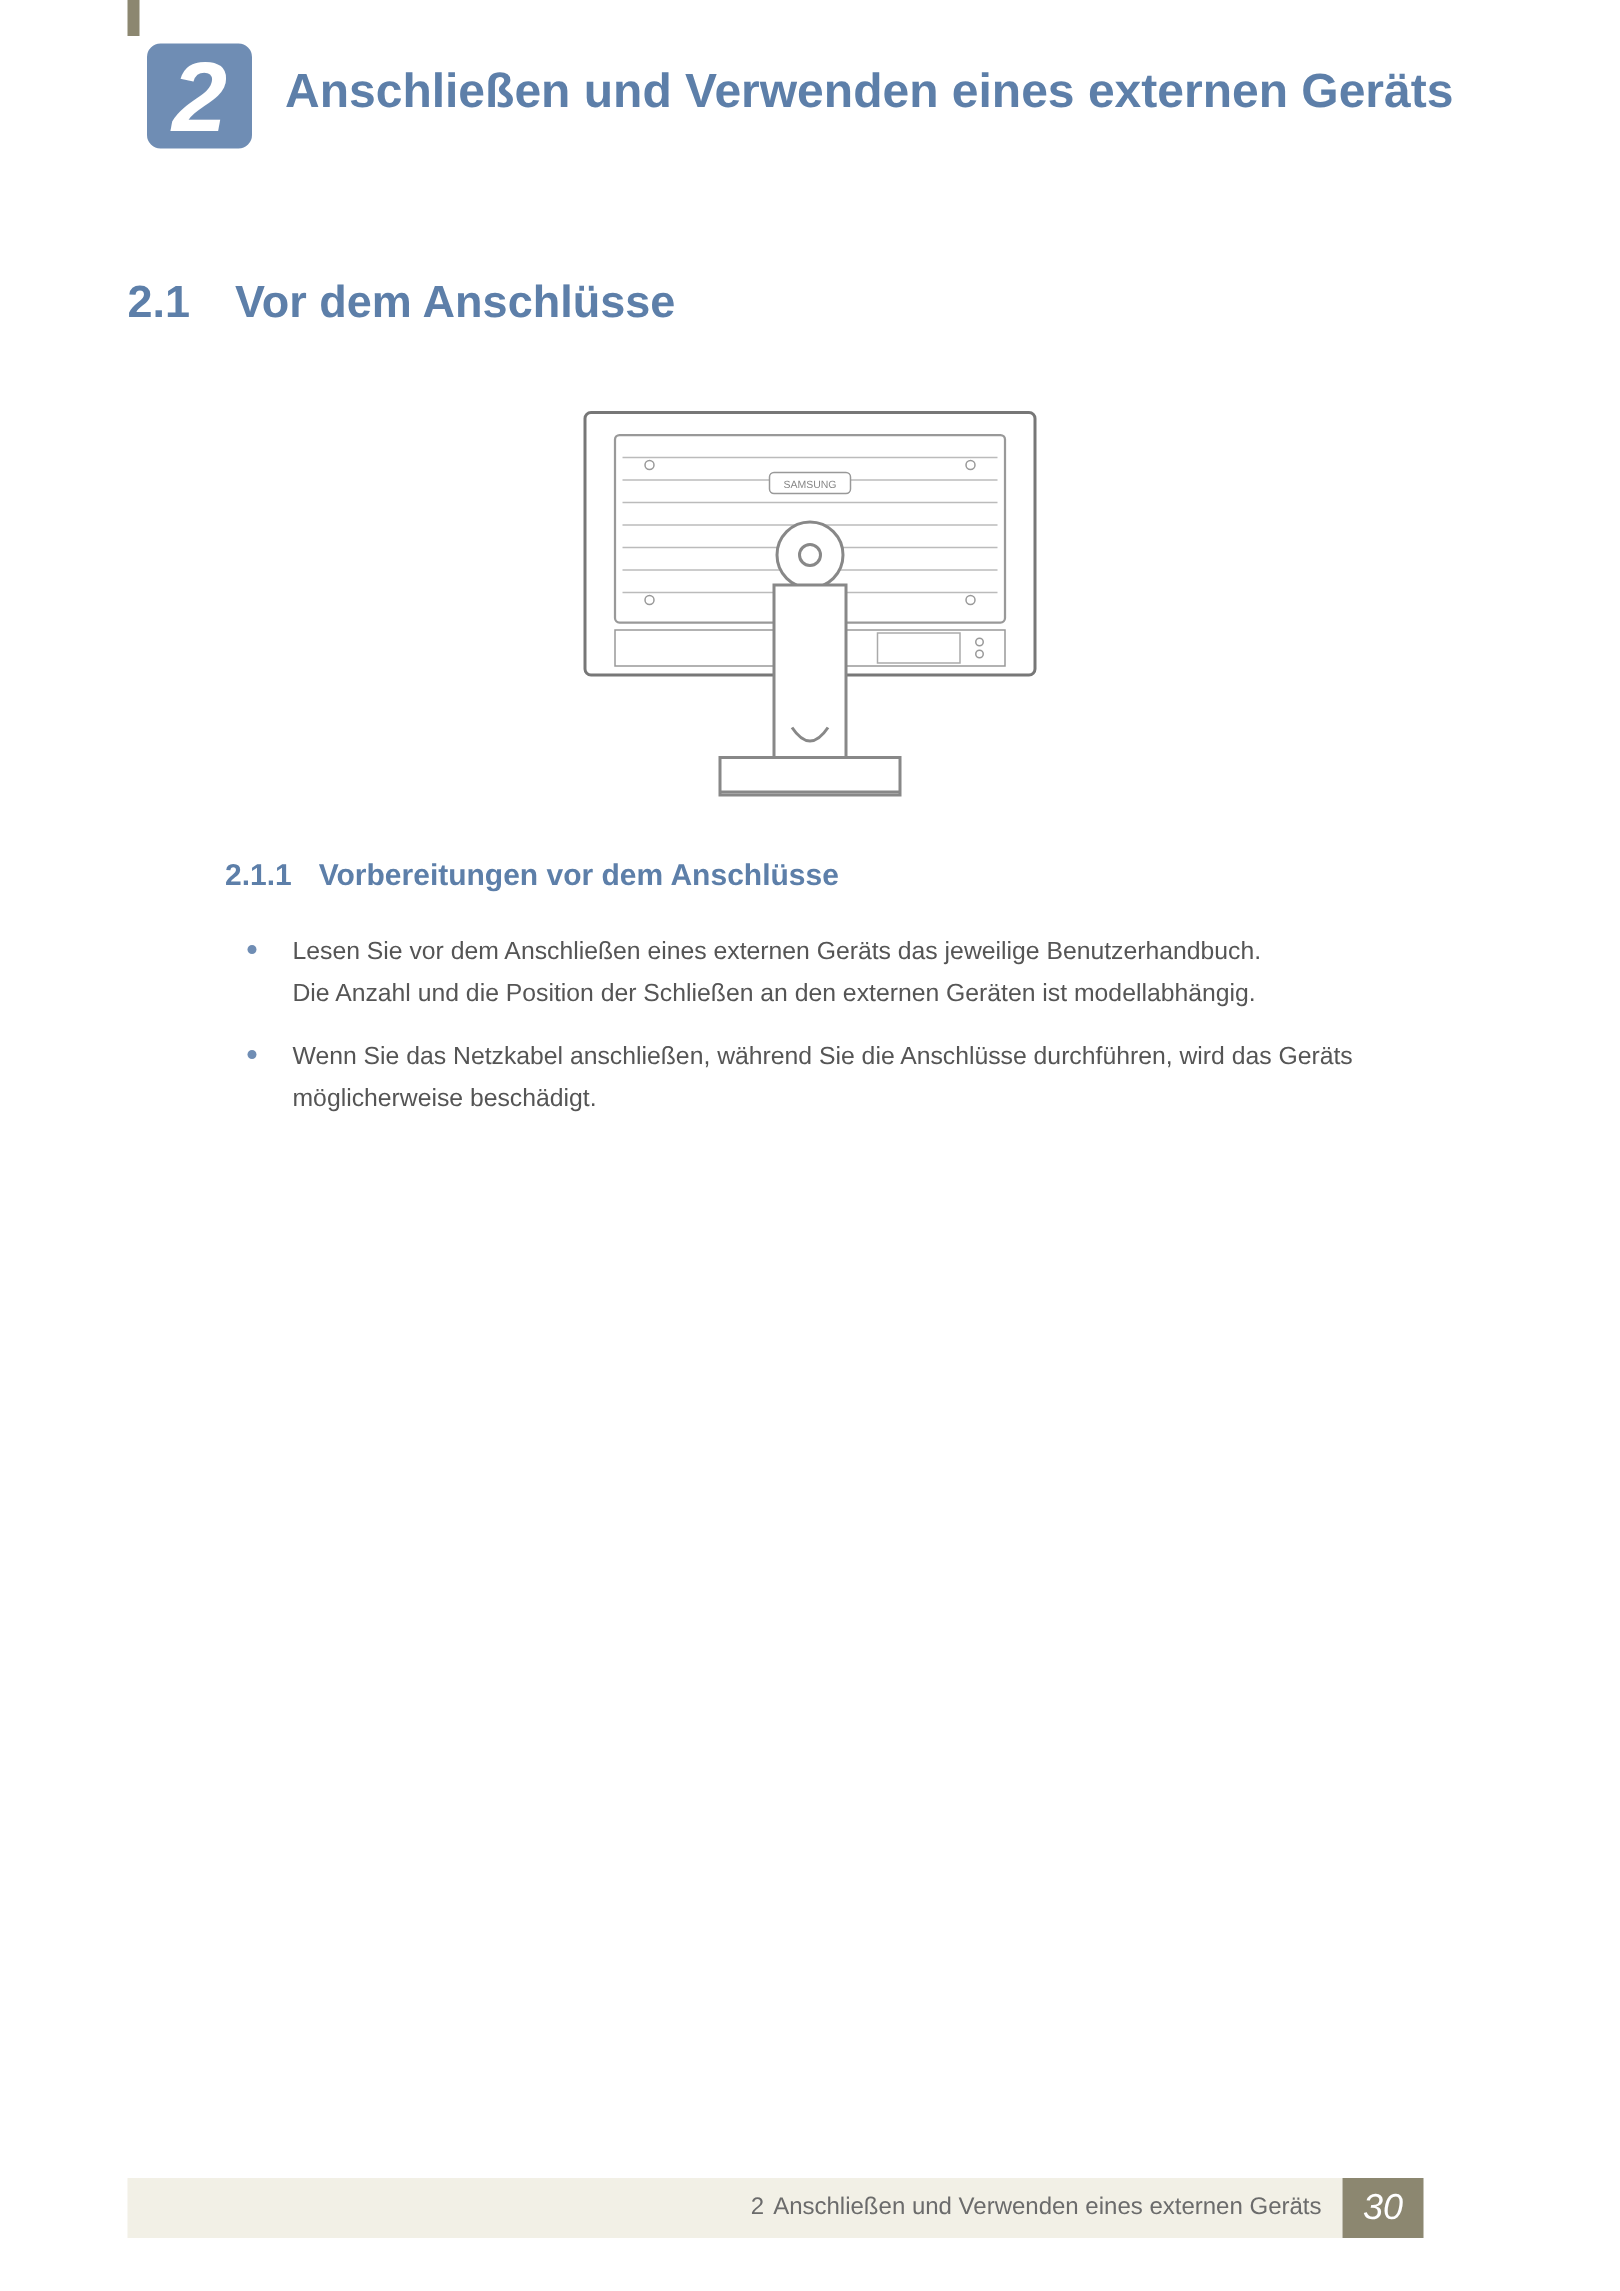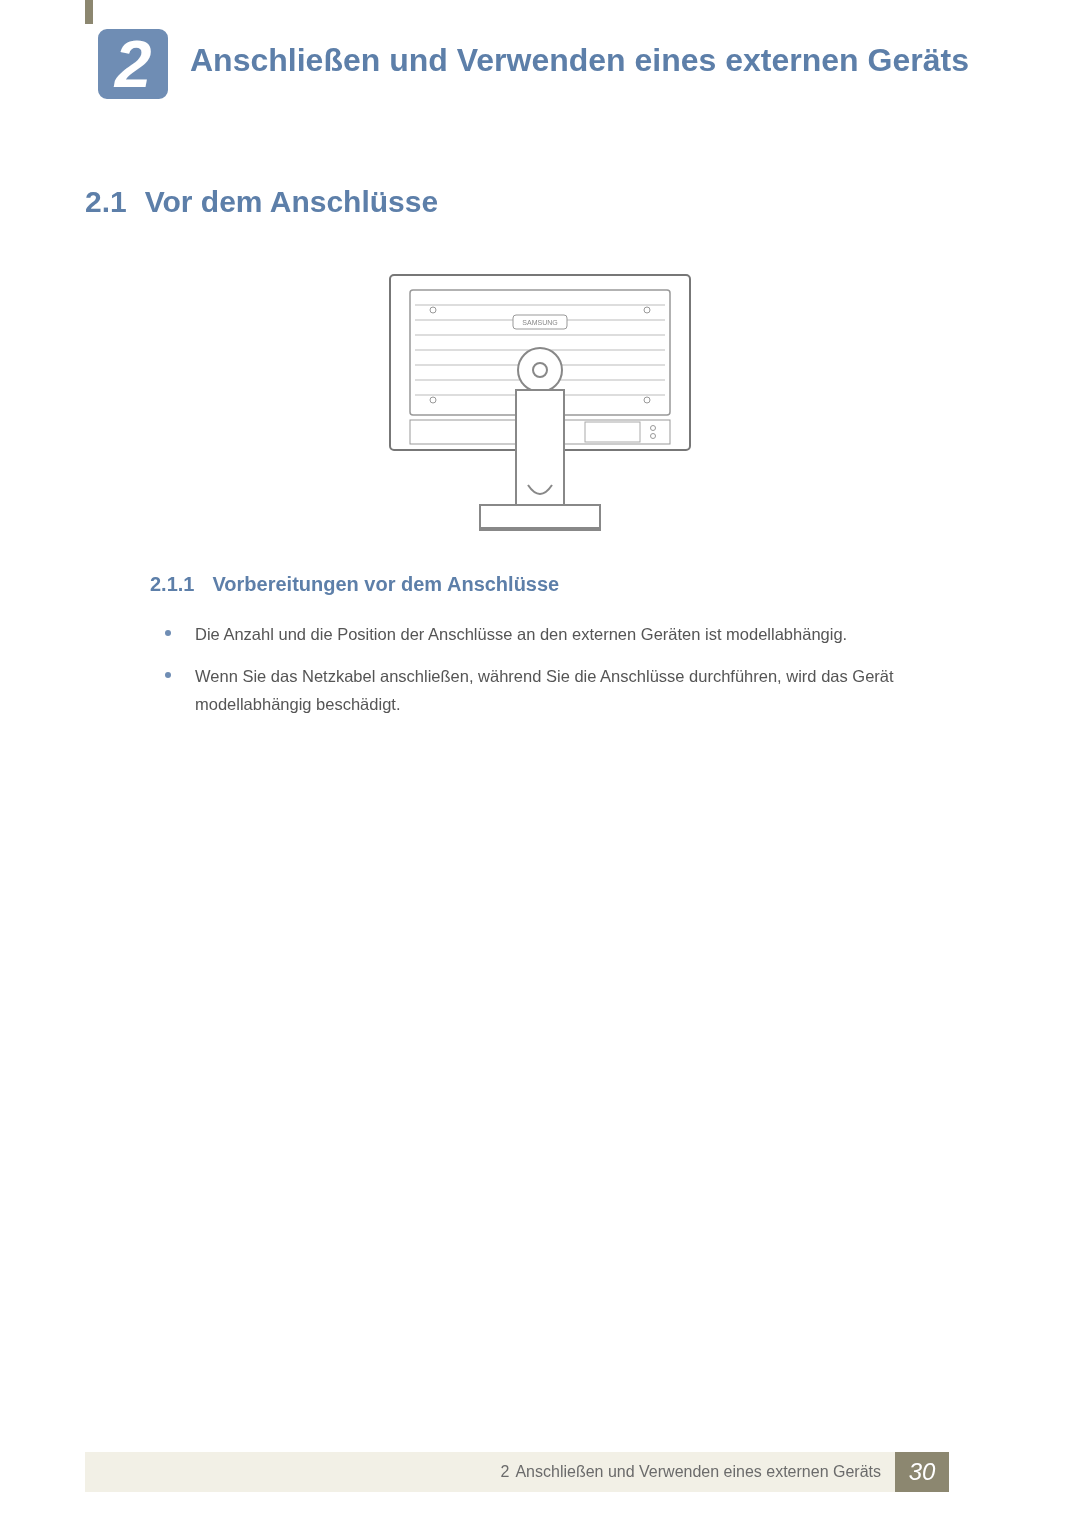--- a/index.html
+++ b/index.html
@@ -13,21 +13,21 @@
   }
   .chapter-num { color: #fff; font-size: 66px; font-weight: 700; font-style: italic; line-height: 1; }
   .chapter-title {
     position: absolute; left: 190px; top: 40px; right: 80px;
     color: #5d7fa9; font-size: 32px; font-weight: 700; line-height: 1.25;
   }
   .section {
     position: absolute; left: 85px; top: 185px; right: 90px;
     color: #5d7fa9; font-size: 30px; font-weight: 700;
   }
-  .section-num { margin-right: 18px; }
+  .section-num { margin-right: 30px; }
   .figure-wrap {
     position: absolute; left: 0; right: 0; top: 270px; text-align: center;
   }
   .monitor-svg { width: 310px; height: 270px; }
   .subsection {
     position: absolute; left: 150px; top: 573px; right: 90px;
     color: #5d7fa9; font-size: 20px; font-weight: 700;
   }
   .subsection-num { margin-right: 18px; text-align: center; }
   .bullets {
@@ -103,24 +103,25 @@
     </svg>
   </div>
 
   <div class="subsection">
     <span class="subsection-num">2.1.1</span><span>Vorbereitungen vor dem Anschlüsse</span>
   </div>
 
   <div class="bullets">
     <ul>
       <li>
-        <span class="sub">Die Anzahl und die Position der Anschlüsse an den externen Geräten ist modellabhängig.</span>
+        <span>Lesen Sie vor dem Anschließen eines externen Geräts das jeweilige Benutzerhandbuch.</span>
+        <span class="sub">Die Anzahl und die Position der Schließen an den externen Geräten ist modellabhängig.</span>
       </li>
       <li>
-        <span class="sub">Wenn Sie das Netzkabel anschließen, während Sie die Anschlüsse durchführen, wird das Gerät modellabhängig beschädigt.</span>
+        <span class="sub">Wenn Sie das Netzkabel anschließen, während Sie die Anschlüsse durchführen, wird das Geräts möglicherweise beschädigt.</span>
       </li>
     </ul>
   </div>
 
   <div class="footer">
     <div class="footer-bar">
       <span class="fch">2</span>
       <span>Anschließen und Verwenden eines externen Geräts</span>
     </div>
     <div class="footer-page">30</div>

